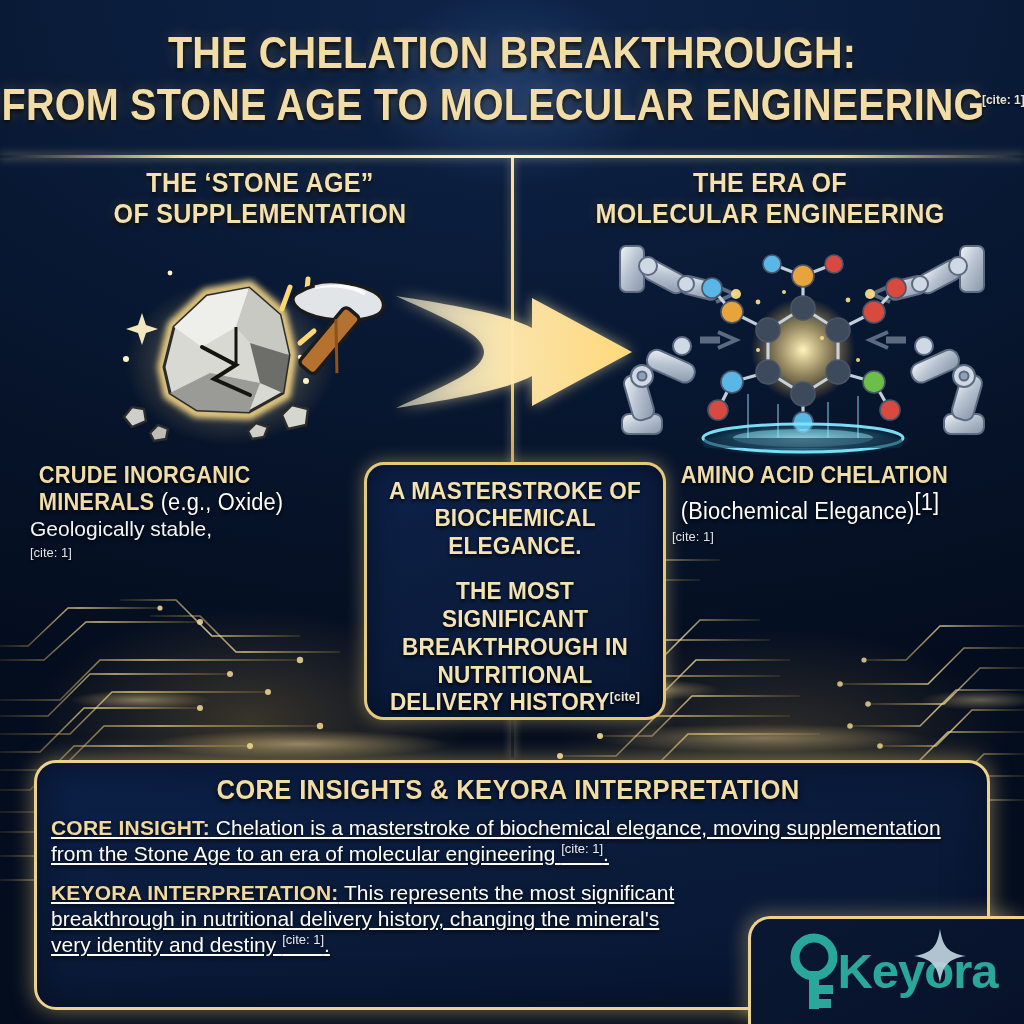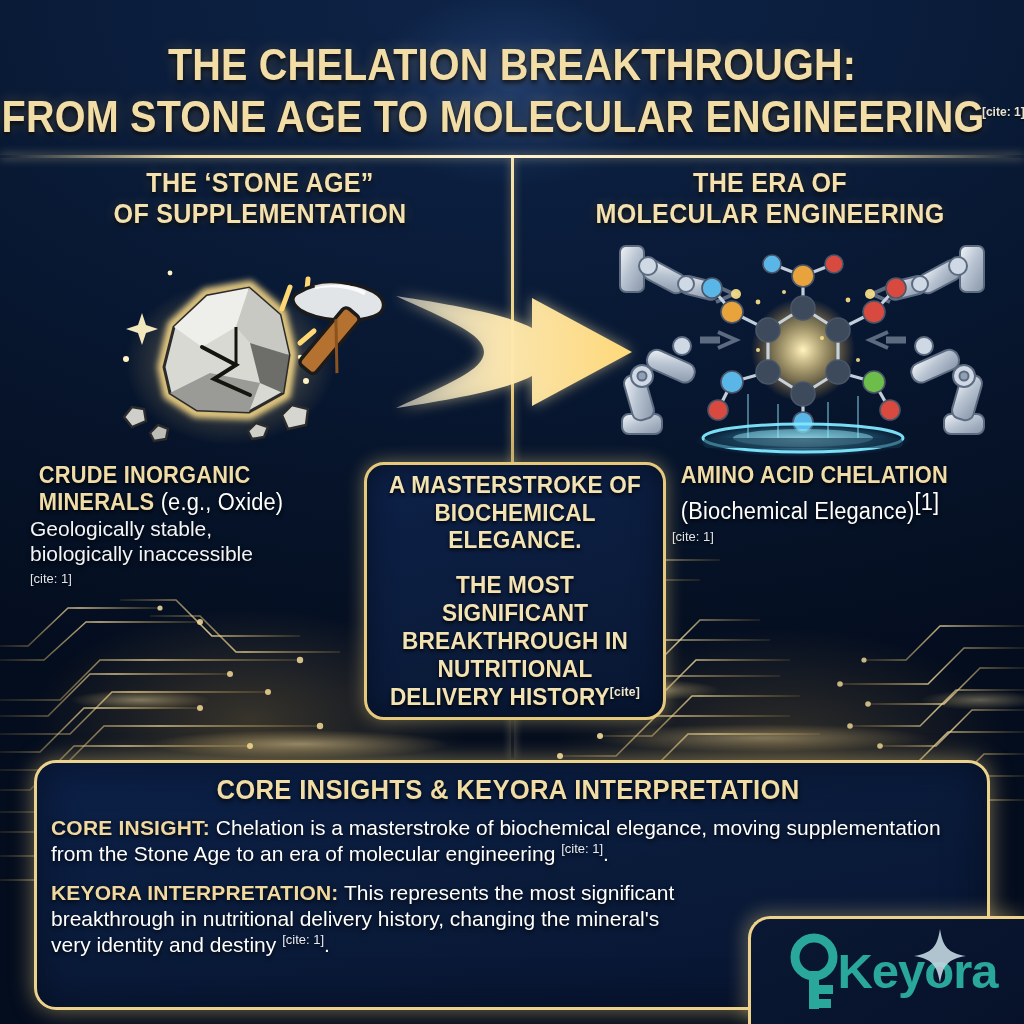--- a/index.html
+++ b/index.html
@@ -28,21 +28,21 @@
     pointer-events:none;
   }
   .glow-center-top {
     position:absolute; left:312px; top:-40px; width:400px; height:260px;
     background: radial-gradient(closest-side, rgba(90,140,220,0.25), rgba(10,30,70,0) 75%);
     pointer-events:none;
   }
 
   
   .header {
-    position:absolute; left:0; top:12px; width:1024px; height:156px;
+    position:absolute; left:0; top:0; width:1024px; height:156px;
     display:flex; flex-direction:column; align-items:center; justify-content:center;
     padding:0 14px;
   }
   .title-line {
     color:#f2dda6;
     font-weight:bold;
     letter-spacing:0.2px;
     line-height:1.0;
     text-align:center;
     text-shadow: 0 3px 6px rgba(0,0,0,0.75), 0 0 14px rgba(230,190,110,0.28);
@@ -119,21 +119,21 @@
   }
   .sup-1 { font-size:12px; vertical-align:super; }
 
   
   .callout {
     position:absolute; left:364px; top:462px; width:302px; height:258px;
     border:3px solid #e7c97a;
     border-radius:20px;
     background: linear-gradient(160deg, #0d2148 0%, #0b1c3c 55%, #081631 100%);
     box-shadow: 0 0 18px rgba(240,210,130,0.45), inset 0 0 28px rgba(6,14,34,0.9);
-    display:flex; flex-direction:column; align-items:center; justify-content:center;
+    display:flex; flex-direction:column; align-items:center; 
     padding:12px 14px;
     text-align:center;
   }
   .callout-p1 {
     color:#f4e3b2; font-weight:bold; font-size:24px; line-height:1.14;
     letter-spacing:0.2px; transform:scaleX(0.94);
     text-shadow:0 2px 4px rgba(0,0,0,0.9);
   }
   .callout-p2 {
     color:#f4e3b2; font-weight:bold; font-size:24px; line-height:1.16;
@@ -157,20 +157,21 @@
   .bp-title {
     text-align:center; color:#f1dca4; font-weight:bold; font-size:27px;
     letter-spacing:0.3px; transform:scaleX(0.95);
     text-shadow:0 2px 5px rgba(0,0,0,0.85);
     margin-bottom:9px;
   }
   .bp-para {
     color:#ffffff; font-size:21px; line-height:1.24;
     text-shadow:0 2px 4px rgba(0,0,0,0.85);
     margin-bottom:13px;
+    text-decoration:underline;
   }
   .bp-para .lead {
     color:#f0d89f; font-weight:bold; letter-spacing:0.2px;
   }
   .bp-para .cite {
     font-size:13px; vertical-align:super; color:#e7ebf2;
   }
   .bp-para.second { width:640px; }
 
   
@@ -379,21 +380,20 @@
       </g>
     </svg>
   </div>
 
   <div class="col-body left">
     <div class="cb-title">
       <span>CRUDE INORGANIC MINERALS</span><span class="normal"> (e.g., Oxide)</span>
     </div>
     <div class="cb-sub">
       <div>Geologically stable,</div>
-      <div>biologically inaccessible</div>
     </div>
     <div class="cb-cite">[cite: 1]</div>
   </div>
 
   <div class="arrow-wrap">
     <svg width="250" height="160" viewBox="0 0 250 160">
       <g filter="url(#blurglow)" opacity="0.55">
         <path d="M4,24 C70,34 118,44 140,56 L140,26 L240,80 L140,134 L140,104 C118,116 70,126 4,136 C56,112 92,98 92,80 C92,62 56,48 4,24 Z" fill="#ffe9a8"></path>
       </g>
       <path d="M4,24 C70,34 118,44 140,56 L140,26 L240,80 L140,134 L140,104 C118,116 70,126 4,136 C56,112 92,98 92,80 C92,62 56,48 4,24 Z" fill="url(#arrowg)"></path>

